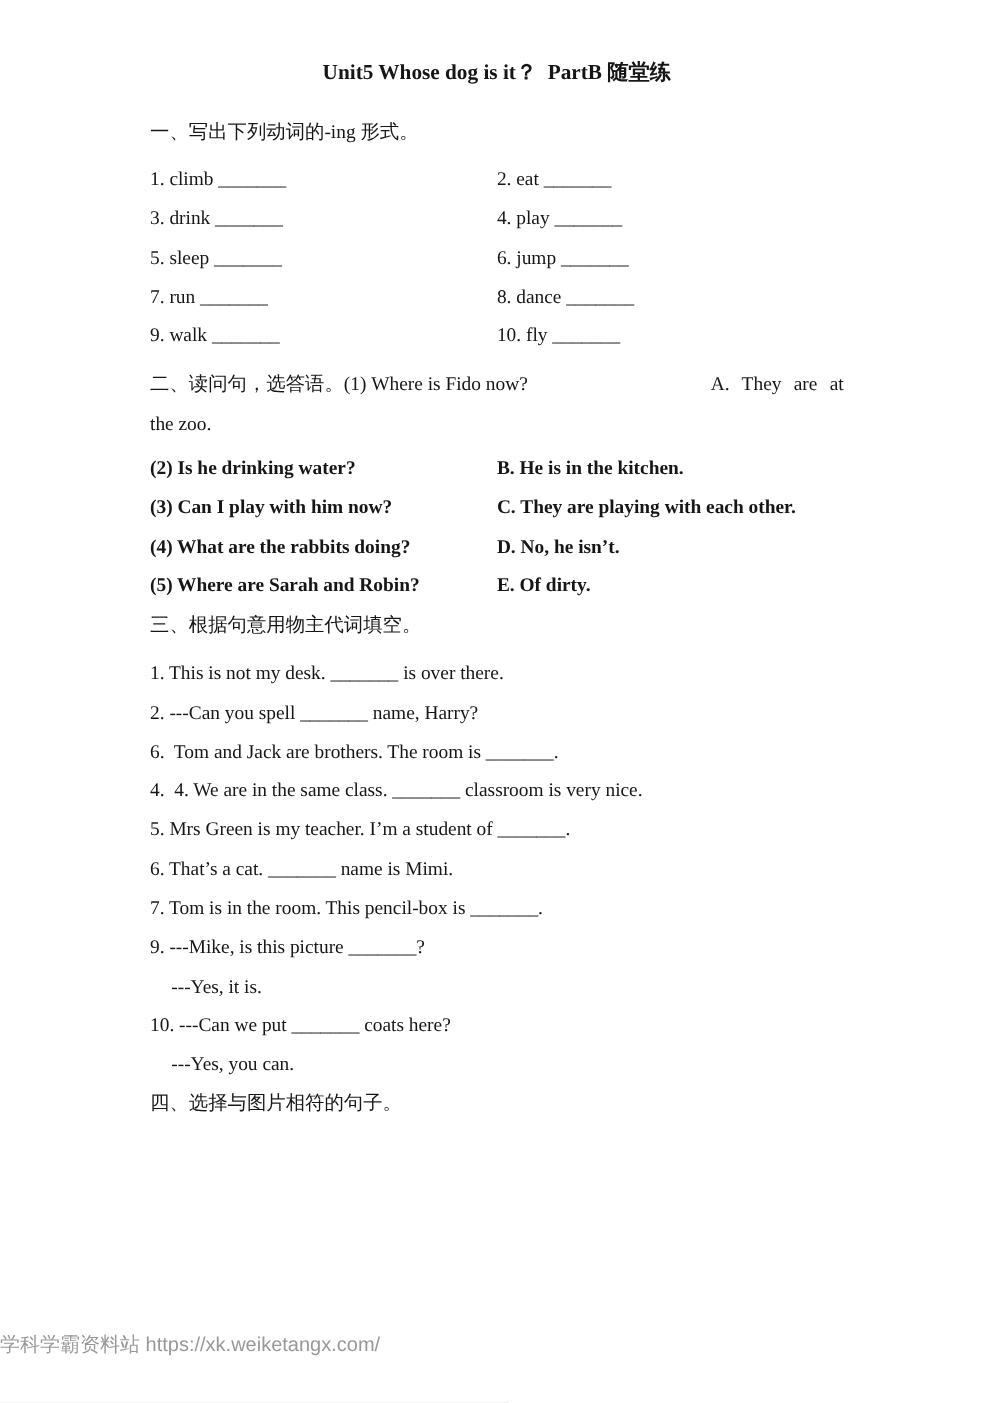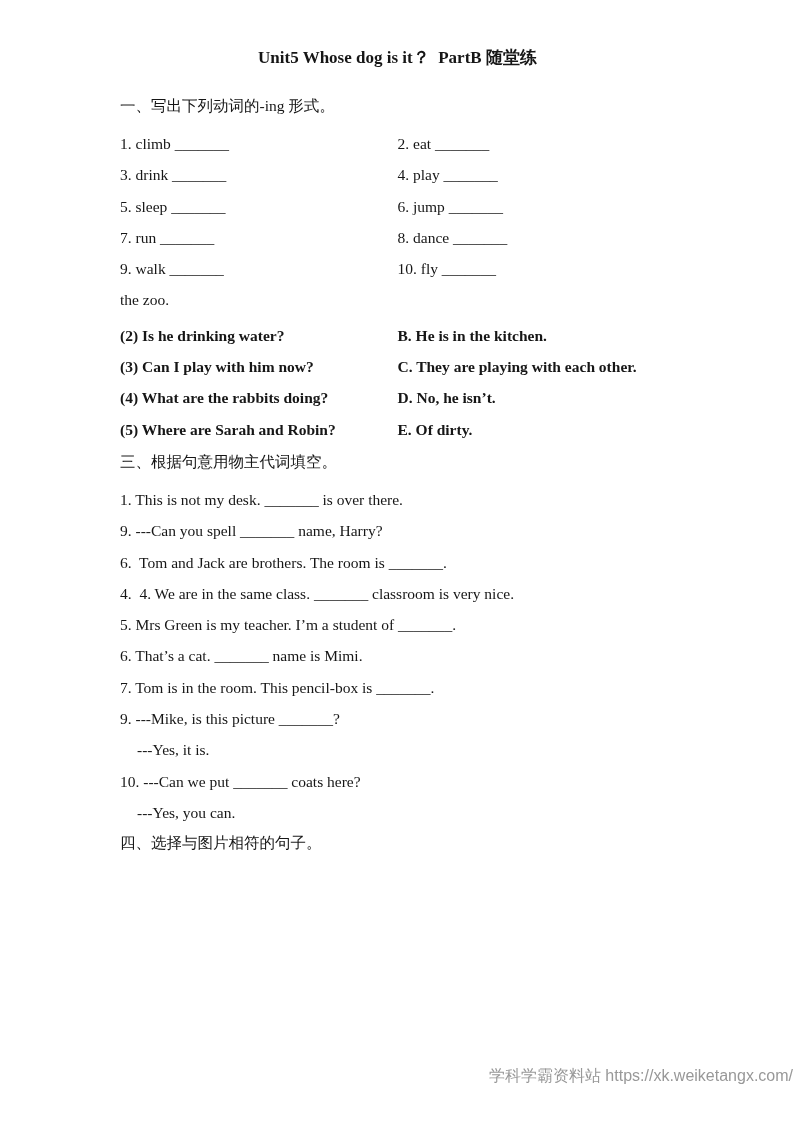--- a/index.html
+++ b/index.html
@@ -53,21 +53,21 @@
   }
   .pairs { margin-top: 4px; font-weight: bold; }
   .sec3-heading { margin: 5px 0 10px 0; }
   .sec4-heading { margin-top: 3px; }
   .indent { padding-left: 17px; }
   .footer {
     position: absolute;
     top: 1066px;
     left: 0;
     width: 100%;
-    text-align: right;
+    text-align: left;
     font-family: "Liberation Sans", "DejaVu Sans", sans-serif;
     font-size: 16px;
     color: #989898;
   }
 </style>
 </head>
 <body>
 
 <div class="page">
   <div class="content">
@@ -81,35 +81,39 @@
       <span class="cell">3. drink _______</span>
       <span class="cell">4. play _______</span>
       <span class="cell">5. sleep _______</span>
       <span class="cell">6. jump _______</span>
       <span class="cell">7. run _______</span>
       <span class="cell">8. dance _______</span>
       <span class="cell">9. walk _______</span>
       <span class="cell">10. fly _______</span>
     </div>
 
+    <div class="sec2-first-row">
+      <span>二、读问句，选答语。(1) Where is Fido now?</span>
+      <span class="wide-words">A. They are at</span>
+    </div>
     <p class="line">the zoo.</p>
     <div class="two-col pairs">
       <span class="cell">(2) Is he drinking water?</span>
       <span class="cell">B. He is in the kitchen.</span>
       <span class="cell">(3) Can I play with him now?</span>
       <span class="cell">C. They are playing with each other.</span>
       <span class="cell">(4) What are the rabbits doing?</span>
       <span class="cell">D. No, he isn’t.</span>
       <span class="cell">(5) Where are Sarah and Robin?</span>
       <span class="cell">E. Of dirty.</span>
     </div>
 
     <p class="sec-heading sec3-heading">三、根据句意用物主代词填空。</p>
     <p class="line">1. This is not my desk. _______ is over there.</p>
-    <p class="line">9. ---Can you spell _______ name, Harry?</p>
+    <p class="line">2. ---Can you spell _______ name, Harry?</p>
     <p class="line">6.  Tom and Jack are brothers. The room is _______.</p>
     <p class="line">4.  4. We are in the same class. _______ classroom is very nice.</p>
     <p class="line">5. Mrs Green is my teacher. I’m a student of _______.</p>
     <p class="line">6. That’s a cat. _______ name is Mimi.</p>
     <p class="line">7. Tom is in the room. This pencil-box is _______.</p>
     <p class="line">9. ---Mike, is this picture _______?</p>
     <p class="line indent">---Yes, it is.</p>
     <p class="line">10. ---Can we put _______ coats here?</p>
     <p class="line indent">---Yes, you can.</p>
 

